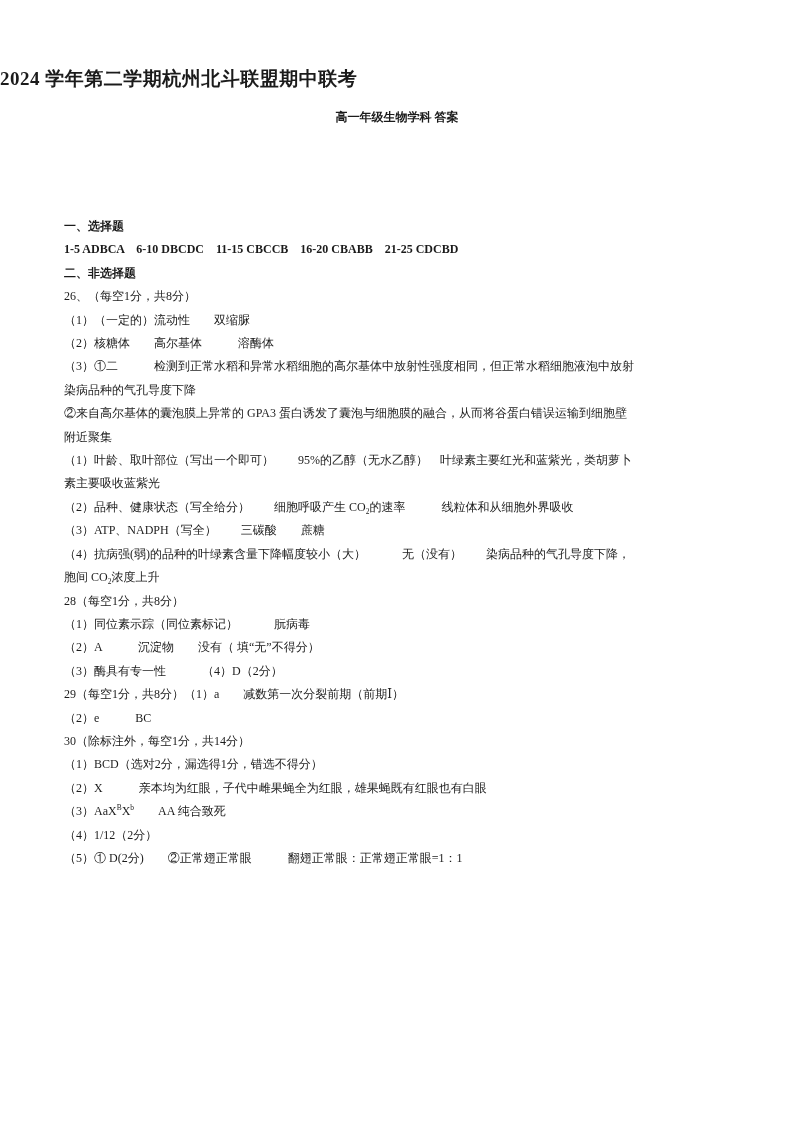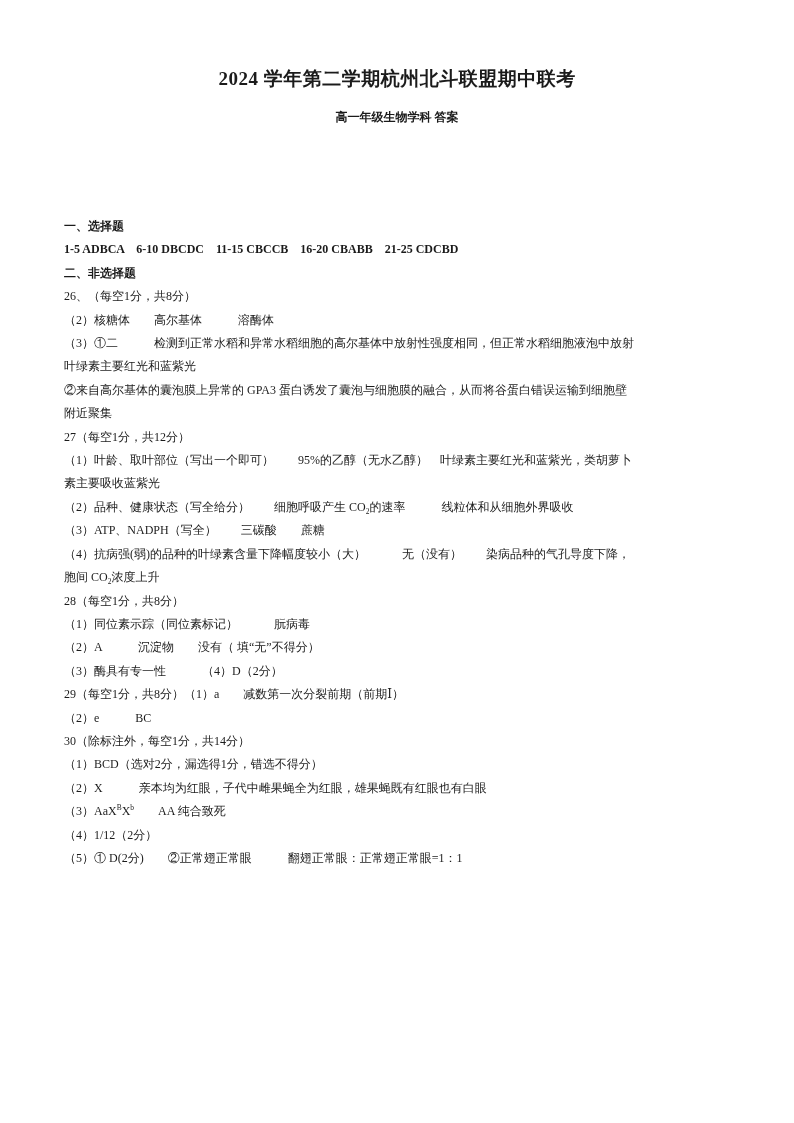--- a/index.html
+++ b/index.html
@@ -12,21 +12,20 @@
     width: 794px;
     height: 1123px;
     background: #ffffff;
     color: #1b1b1b;
     font-family: "Liberation Serif", "DejaVu Serif", serif;
     overflow: hidden;
     box-sizing: border-box;
     padding-top: 60px;
   }
   .title {
-    text-align: center;
     font-size: 19px;
     font-weight: bold;
     line-height: 26px;
     margin-top: 6px;
     letter-spacing: 0.5px;
   }
   .subtitle {
     text-align: center;
     font-size: 12px;
     font-weight: bold;
@@ -53,26 +52,26 @@
 <body>
 
 <div class="page">
   <div class="title">2024 学年第二学期杭州北斗联盟期中联考</div>
   <div class="subtitle">高一年级生物学科 答案</div>
   <div class="doc-body" id="doc-body">
       <div class="line bold">一、选择题</div>
       <div class="line bold">1-5 ADBCA　6-10 DBCDC　11-15 CBCCB　16-20 CBABB　21-25 CDCBD</div>
       <div class="line bold">二、非选择题</div>
       <div class="line">26、（每空1分，共8分）</div>
+      <div class="line">（1）（一定的）流动性　　双缩脲</div>
       <div class="line">（2）核糖体　　高尔基体　　　溶酶体</div>
       <div class="line">（3）①二　　　检测到正常水稻和异常水稻细胞的高尔基体中放射性强度相同，但正常水稻细胞液泡中放射</div>
-      <div class="line">叶绿素主要红光和蓝紫光</div>
+      <div class="line">染病品种的气孔导度下降</div>
       <div class="line">②来自高尔基体的囊泡膜上异常的 GPA3 蛋白诱发了囊泡与细胞膜的融合，从而将谷蛋白错误运输到细胞壁</div>
       <div class="line">附近聚集</div>
-      <div class="line">27（每空1分，共12分）</div>
       <div class="line">（1）叶龄、取叶部位（写出一个即可）　　95%的乙醇（无水乙醇）　叶绿素主要红光和蓝紫光，类胡萝卜</div>
       <div class="line">素主要吸收蓝紫光</div>
       <div class="line">（2）品种、健康状态（写全给分）　　细胞呼吸产生 CO<sub>2</sub>的速率　　　线粒体和从细胞外界吸收</div>
       <div class="line">（3）ATP、NADPH（写全）　　三碳酸　　蔗糖</div>
       <div class="line">（4）抗病强(弱)的品种的叶绿素含量下降幅度较小（大）　　　无（没有）　　染病品种的气孔导度下降，</div>
       <div class="line">胞间 CO<sub>2</sub>浓度上升</div>
       <div class="line">28（每空1分，共8分）</div>
       <div class="line">（1）同位素示踪（同位素标记）　　　朊病毒</div>
       <div class="line">（2）A　　　沉淀物　　没有（ 填“无”不得分）</div>
       <div class="line">（3）酶具有专一性　　　（4）D（2分）</div>

